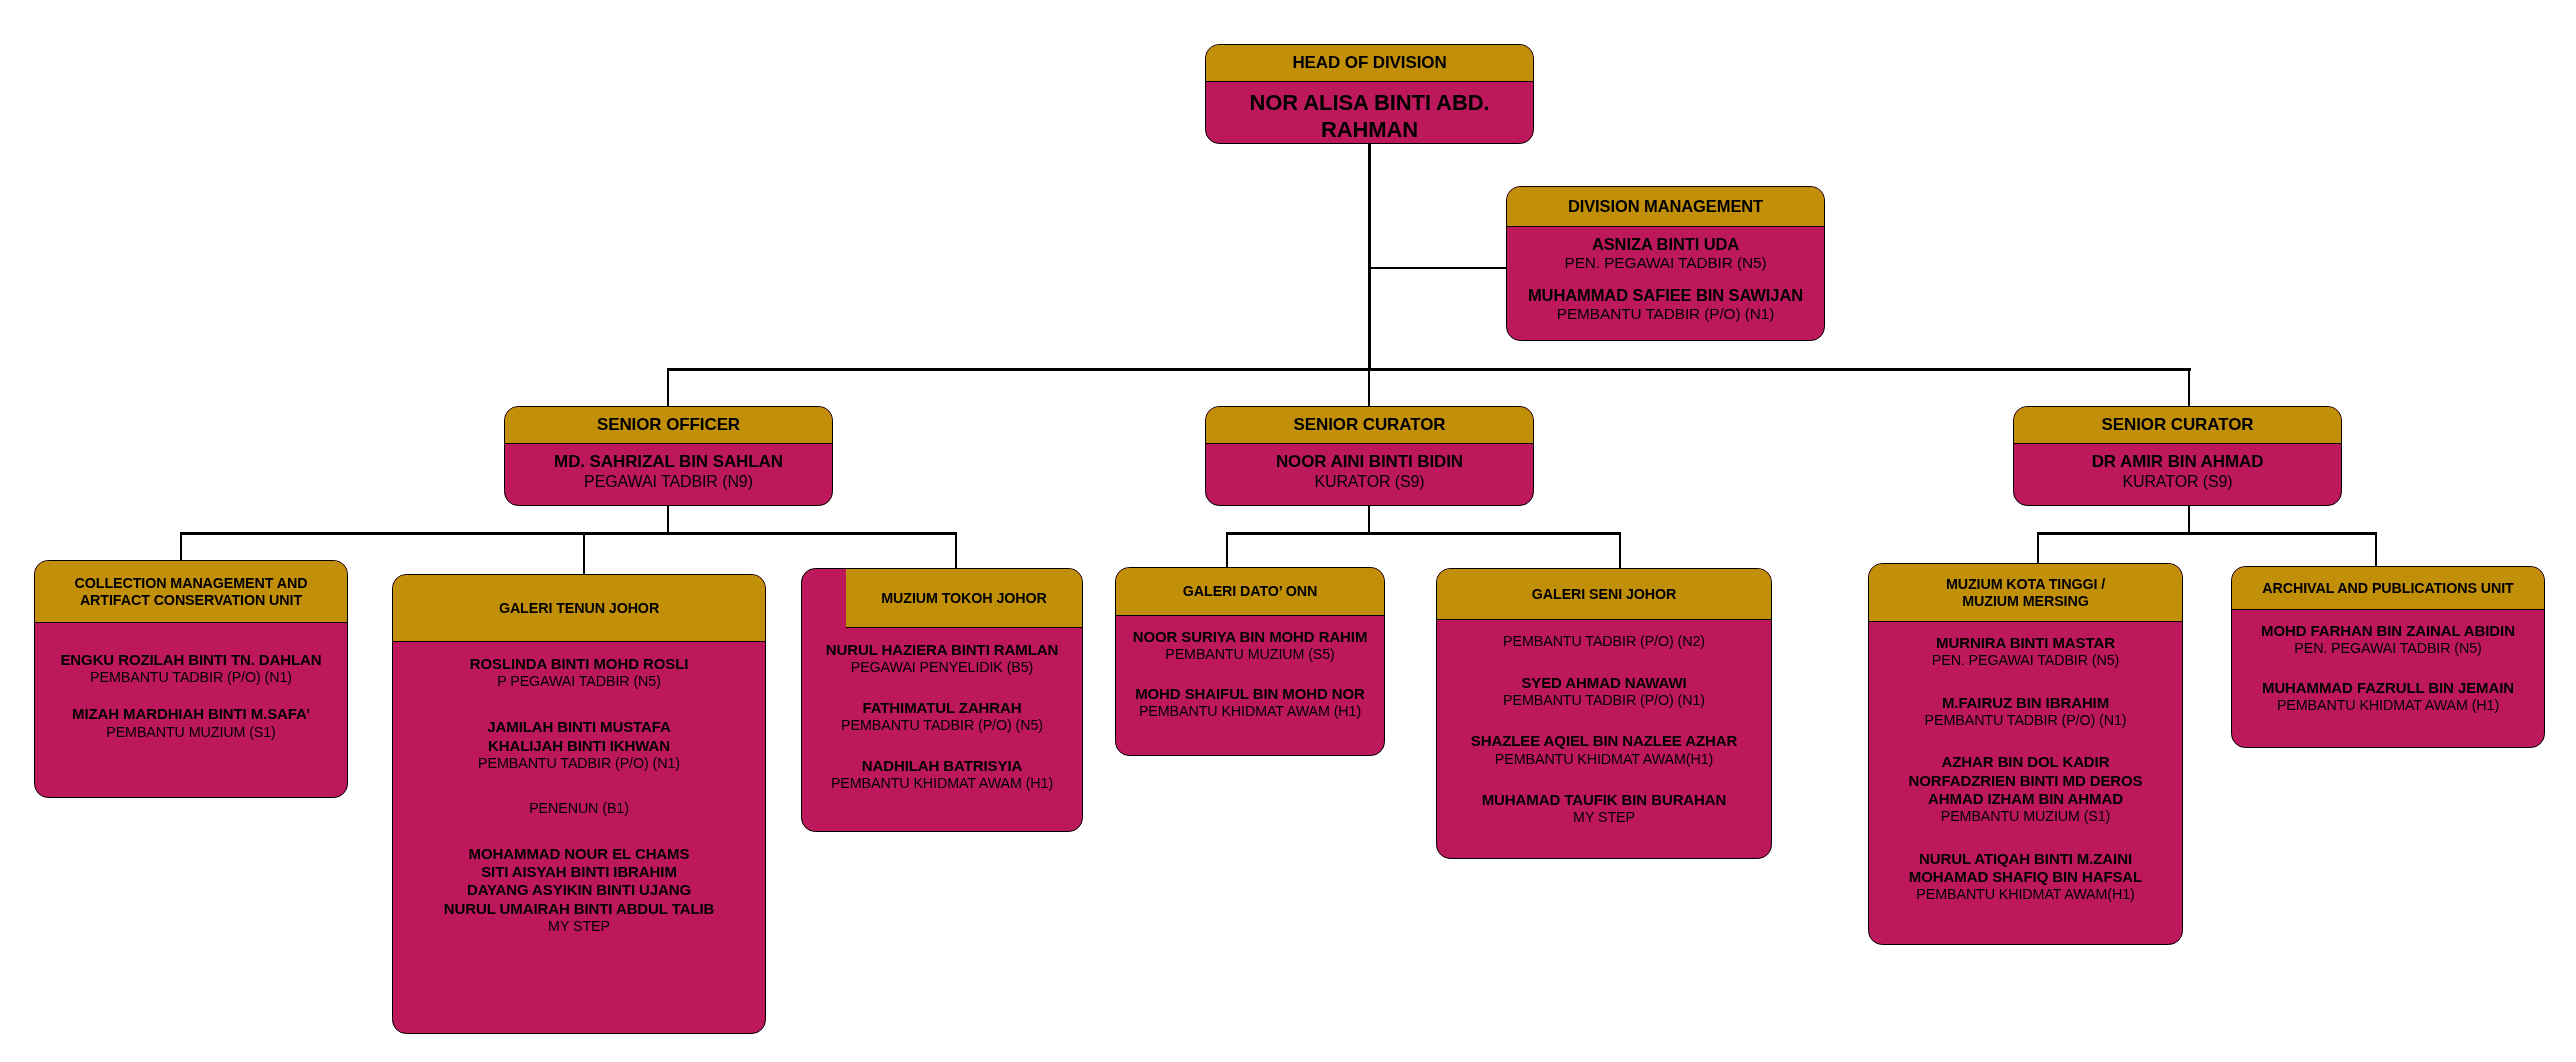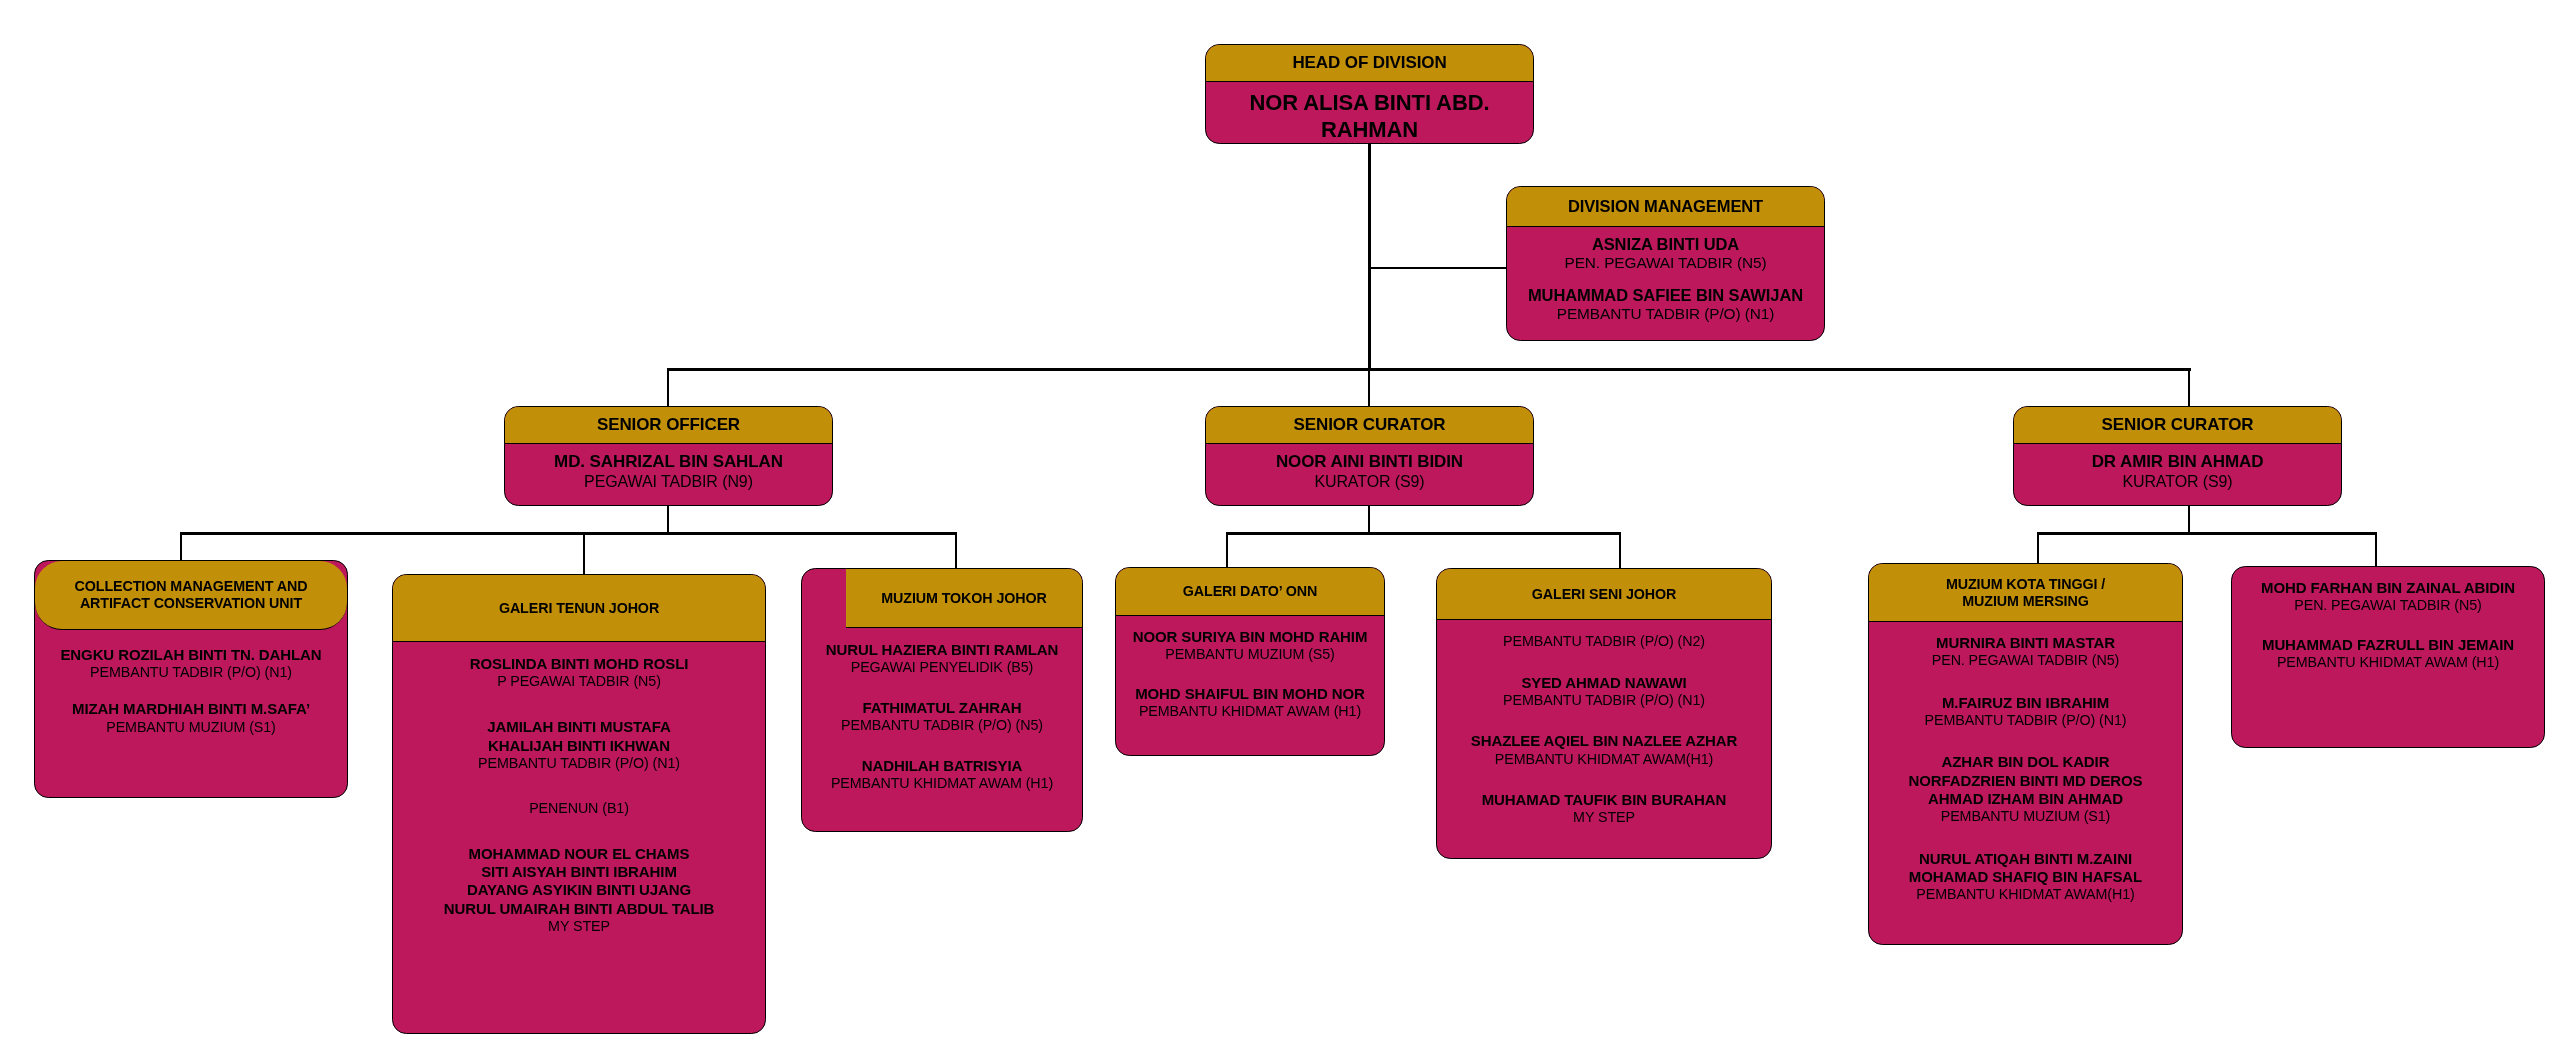--- a/index.html
+++ b/index.html
@@ -89,22 +89,22 @@
   #n-seniorofficer { left:  504px; }
   #n-seniorcur1    { left: 1205px; }
   #n-seniorcur2    { left: 2013px; }
 
   
   .lvl3 .node-head { font-size: 14.3px; }
   .lvl3 .nm  { font-size: 15px; }
   .lvl3 .ttl { font-size: 14.3px; }
 
   #n-collection { left:   34px; top: 560px; width: 314px; height: 238px; }
-  #n-collection .node-head { height: 69px; border-radius: 27px; }
-  #n-collection .node-body { padding-top: 16px; }
+  #n-collection .node-head { height: 62px; }
+  #n-collection .node-body { padding-top: 28px; }
   #n-collection .grp { margin-bottom: 18.7px; }
 
   #n-tenun { left: 392px; top: 574px; width: 374px; height: 460px; }
   #n-tenun .node-head { height: 67px; }
   #n-tenun .node-body { padding-top: 13.2px; }
   #n-tenun .grp { margin-bottom: 27.5px; }
 
   #n-tokoh { left: 801px; top: 568px; width: 282px; height: 264px; }
   #n-tokoh .node-head { height: 59px; margin-left: 44px; }
   #n-tokoh .node-body { padding-top: 13.2px; }
@@ -344,20 +344,21 @@
         <span class="nm">
             <span style="display: block;">NURUL ATIQAH BINTI M.ZAINI</span>
             <span style="display: block;">MOHAMAD SHAFIQ BIN HAFSAL</span>
           </span>
         <span class="ttl">PEMBANTU KHIDMAT AWAM(H1)</span>
       </div>
     </div>
   </div>
 
   <div class="node lvl3" id="n-archival">
+    <div class="node-head">ARCHIVAL AND PUBLICATIONS UNIT</div>
     <div class="node-body">
       <div class="grp">
         <span class="nm">MOHD FARHAN BIN ZAINAL ABIDIN</span>
         <span class="ttl">PEN. PEGAWAI TADBIR (N5)</span>
       </div>
       <div class="grp">
         <span class="nm">MUHAMMAD FAZRULL BIN JEMAIN</span>
         <span class="ttl">PEMBANTU KHIDMAT AWAM (H1)</span>
       </div>
     </div>

